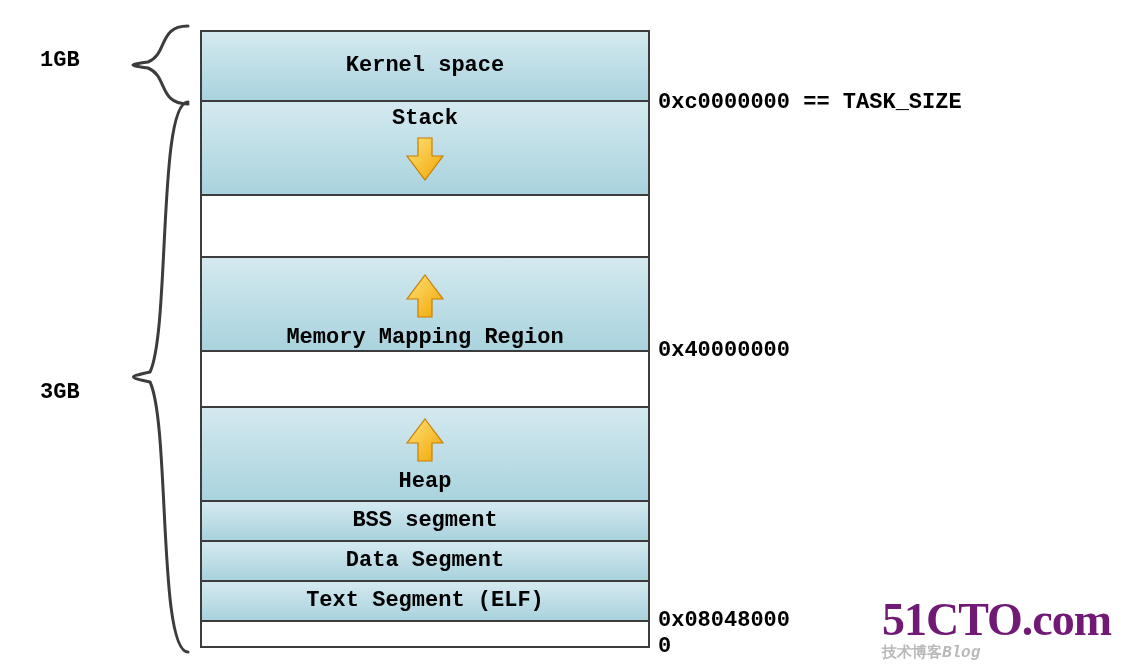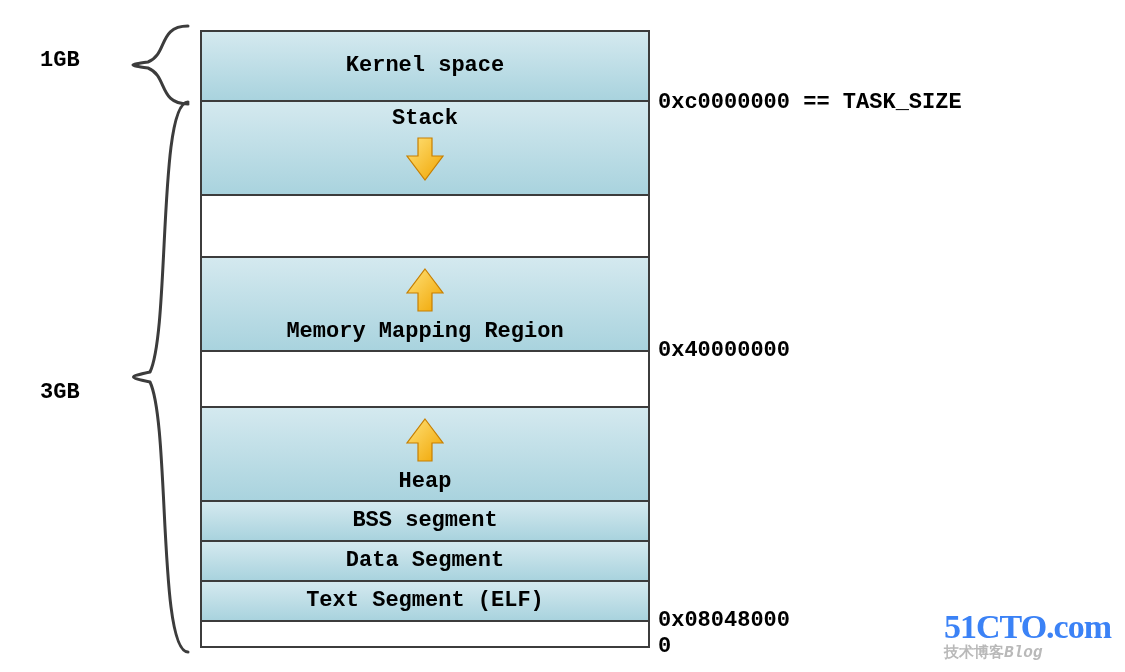--- a/index.html
+++ b/index.html
@@ -63,21 +63,21 @@
     justify-content: center;
     position: relative;
     flex: 0 0 auto;
   }
   .row:last-child { border-bottom: none; }
   .row.white { background: #ffffff; }
   .row .label { line-height: 1.1; }
   .h-kernel { height: 70px; align-items: center; }
   .h-stack  { height: 94px; }
   .h-gap1   { height: 62px; }
-  .h-mmap   { height: 94px; }
+  .h-mmap   { height: 94px; justify-content: flex-end; }
   .h-gap2   { height: 56px; }
   .h-heap   { height: 94px; }
   .h-bss    { height: 40px; }
   .h-data   { height: 40px; }
   .h-text   { height: 40px; }
   .h-bottom { height: 24px; }
   .arrow-svg { margin-top: 4px; }
   .right-col {
     position: relative;
     flex: 1;
@@ -90,23 +90,23 @@
   }
   .watermark {
     position: absolute;
     right: 14px;
     bottom: 10px;
     text-align: left;
     line-height: 1.05;
   }
   .wm-main {
     font-family: Georgia, "Times New Roman", serif;
-    font-size: 34px;
+    font-size: 46px;
     font-weight: 900;
-    color: #3b82f6;
+    color: #701a75;
     letter-spacing: -1px;
   }
   .wm-sub {
     font-family: Arial, sans-serif;
     font-size: 15px;
     font-weight: bold;
     color: #b9b9b9;
     display: flex;
     align-items: baseline;
     gap: 0;

